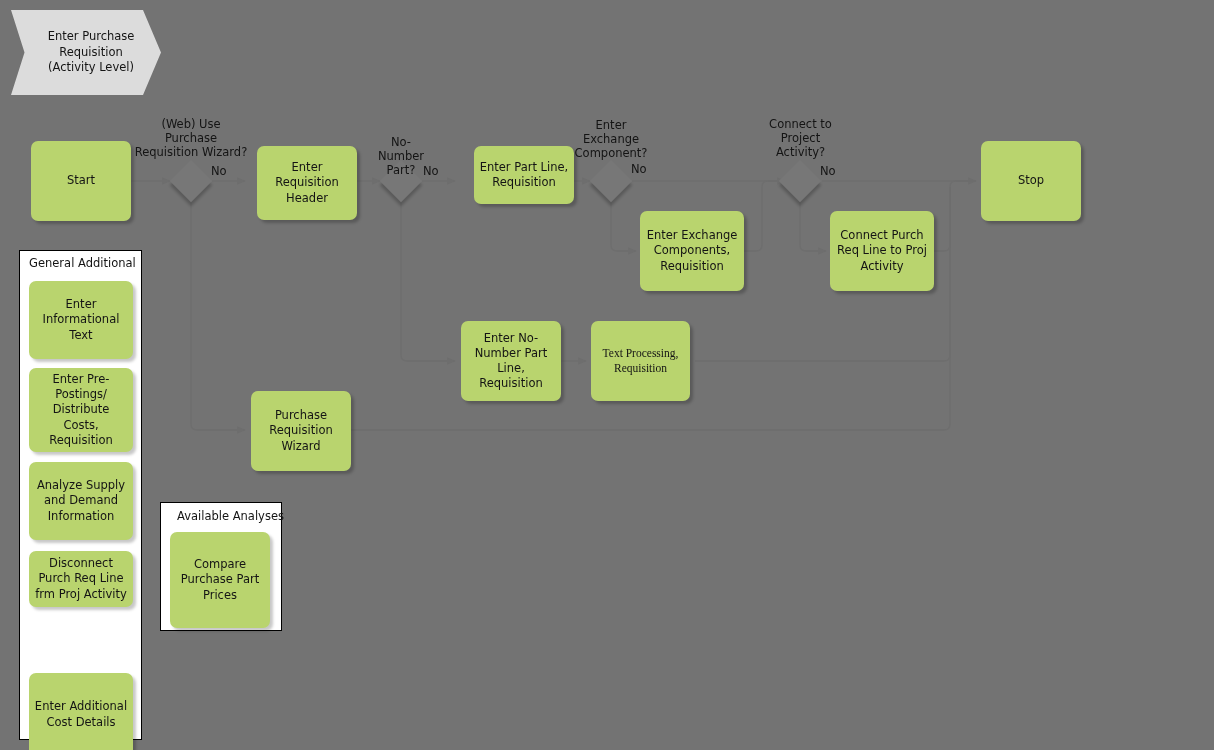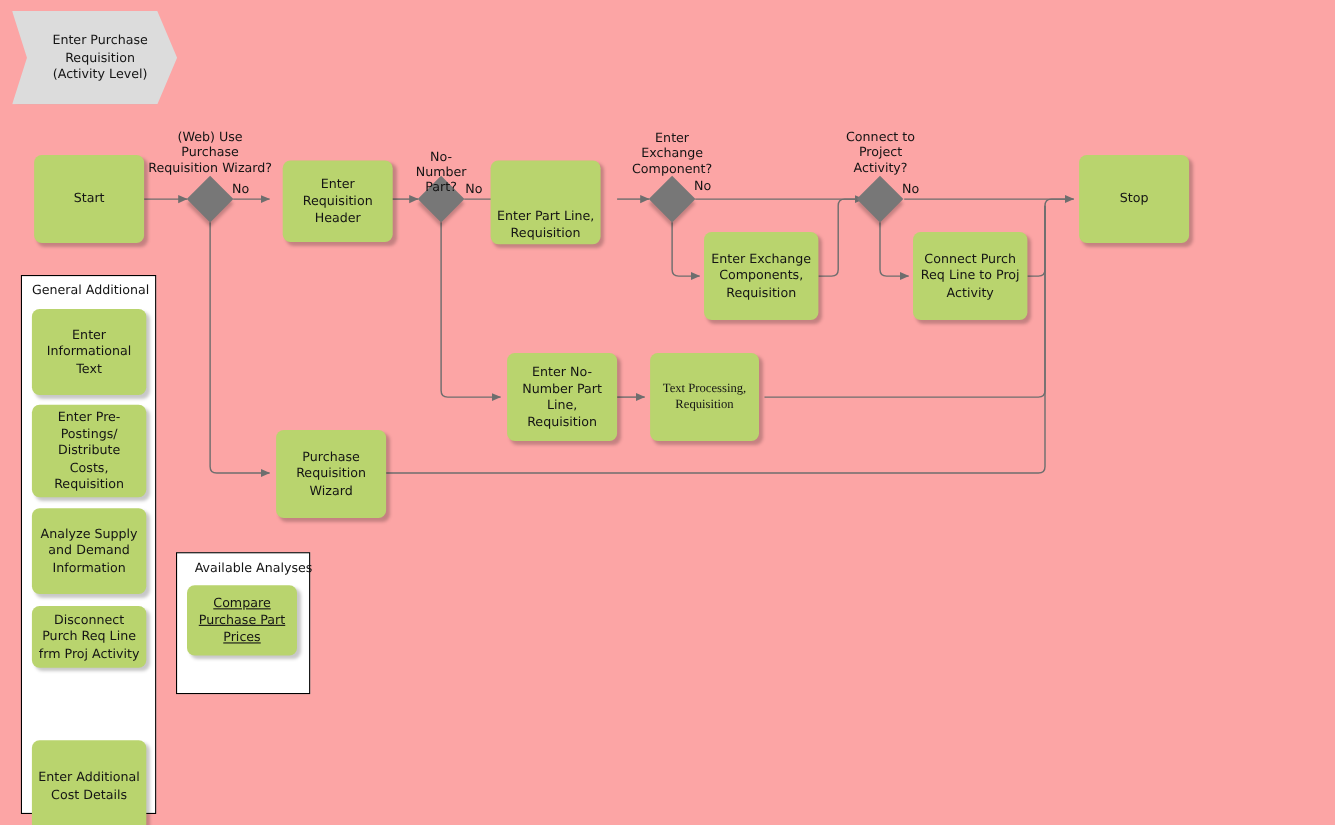--- a/index.html
+++ b/index.html
@@ -9,21 +9,21 @@
     background: #ffffff;
   }
   body {
     font-family: "DejaVu Sans", "Liberation Sans", sans-serif;
     color: #1a1a1a;
   }
   #canvas {
     position: relative;
     width: 1214px;
     height: 750px;
-    background: #fca5a5;
+    background: #737373;
     overflow: hidden;
   }
   #edges {
     position: absolute;
     left: 0;
     top: 0;
     width: 1214px;
     height: 750px;
     pointer-events: none;
   }
@@ -166,21 +166,21 @@
 
   <div class="node" style="left:31px; top:141px; width:100px; height:80px;">
     <span>Start</span>
   </div>
 
   <div class="node" style="left:257px; top:146px; width:100px; height:74px;">
     <span style="white-space: pre-line;">Enter Requisition
 Header</span>
   </div>
 
-  <div class="node" style="left:446px; top:146px; width:100px; height:76px;align-items:flex-end;">
+  <div class="node" style="left:474px; top:146px; width:100px; height:58px;">
     <span style="white-space: pre-line;">Enter Part Line,
 Requisition</span>
   </div>
 
   <div class="node" style="left:640px; top:211px; width:104px; height:80px;">
     <span style="white-space: pre-line;">Enter Exchange
 Components,
 Requisition</span>
   </div>
 
@@ -259,19 +259,19 @@
 frm Proj Activity</span>
   </div>
   <div class="node" style="left:29px; top:641px; width:104px; height:83px;margin-top:32px;">
     <span style="white-space: pre-line;">Enter Additional
 Cost Details</span>
   </div>
 
   <div class="panel" style="left:160px; top:502px; width:122px; height:129px;"></div>
   <div class="panel-title" style="left:177px; top:509px;">Available Analyses</div>
 
-  <div class="node" style="left:170px; top:532px; width:100px; height:64px;text-decoration:underline;">
+  <div class="node" style="left:170px; top:532px; width:100px; height:96px;">
     <span style="white-space: pre-line;">Compare
 Purchase Part
 Prices</span>
   </div>
 
 </div>
 
 </body></html>

